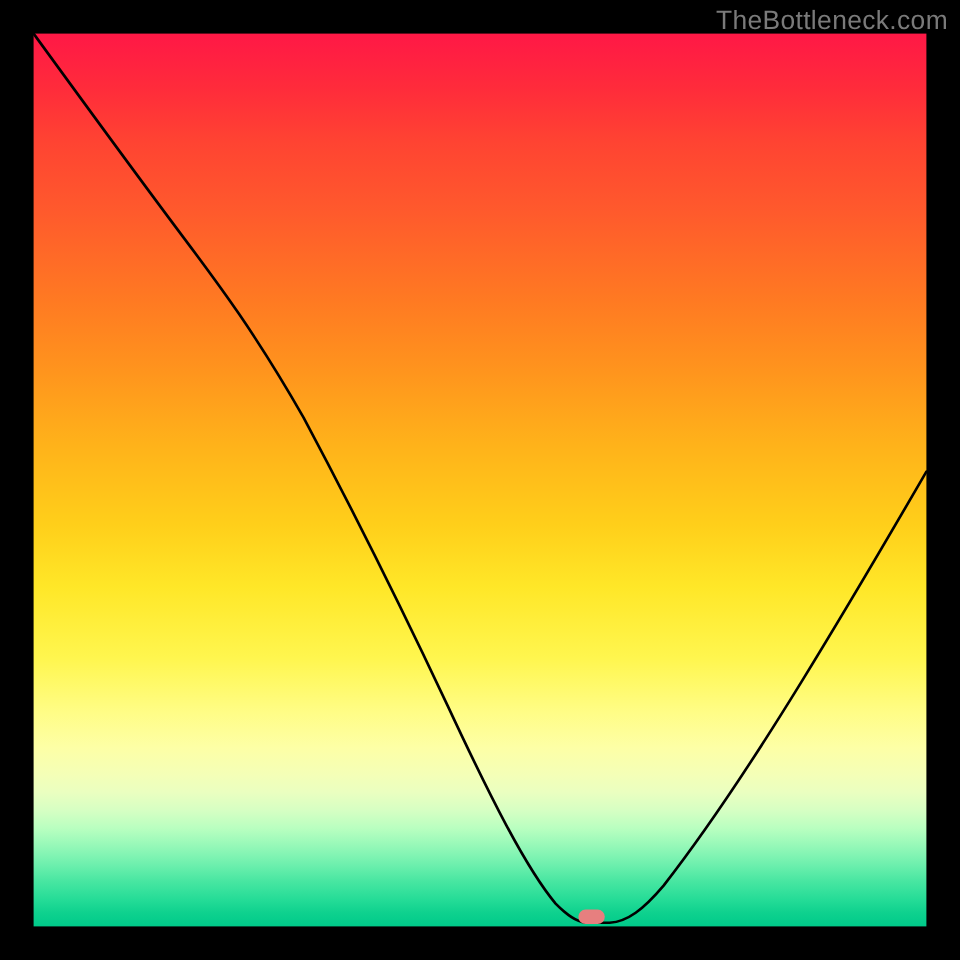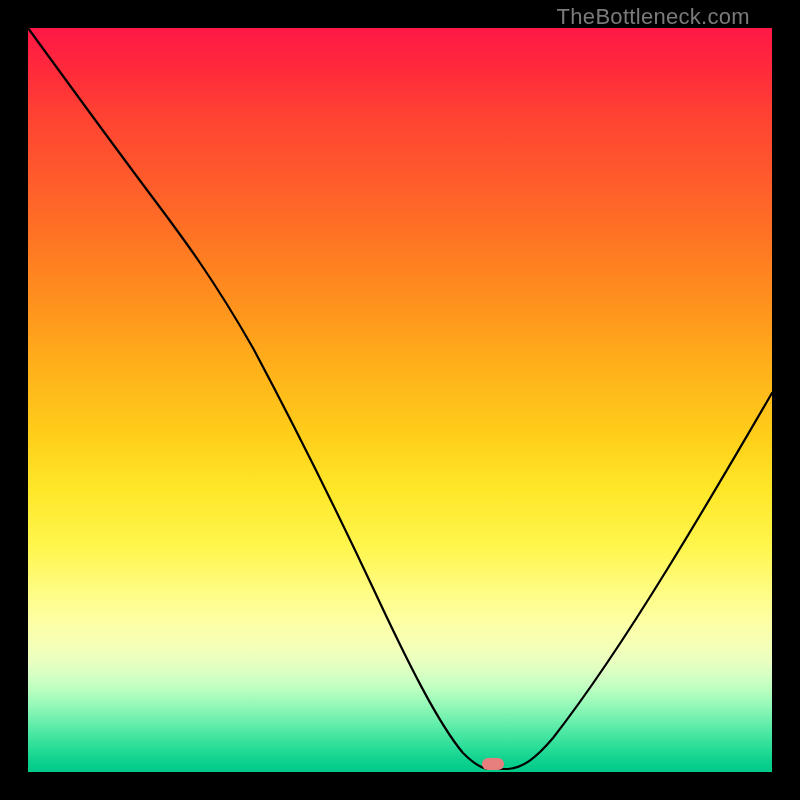--- a/index.html
+++ b/index.html
@@ -10,20 +10,21 @@
     background: #000;
     overflow: hidden;
     font-family: Arial, Helvetica, sans-serif;
   }
 
   .stage {
     position: relative;
     width: 760px;
     height: 800px;
     background: #000;
+    padding-left: 40px;
   }
 
   
   .plot-area {
     position: absolute;
     left: 28px;
     top: 28px;
     width: 744px;   
     height: 744px;
     

